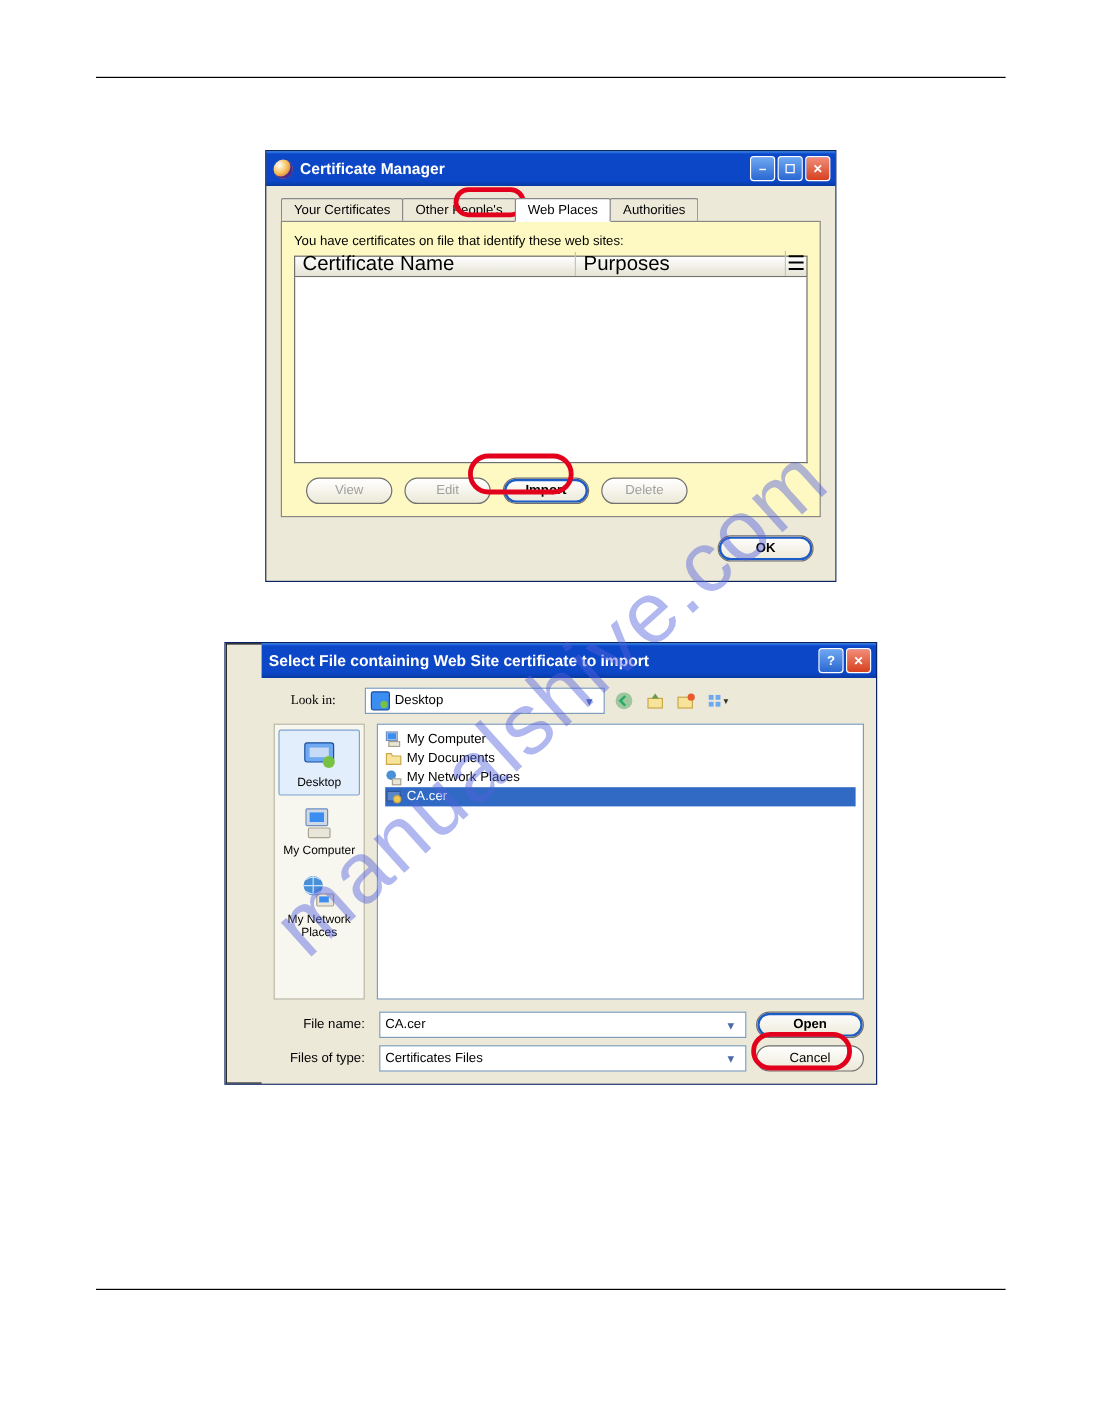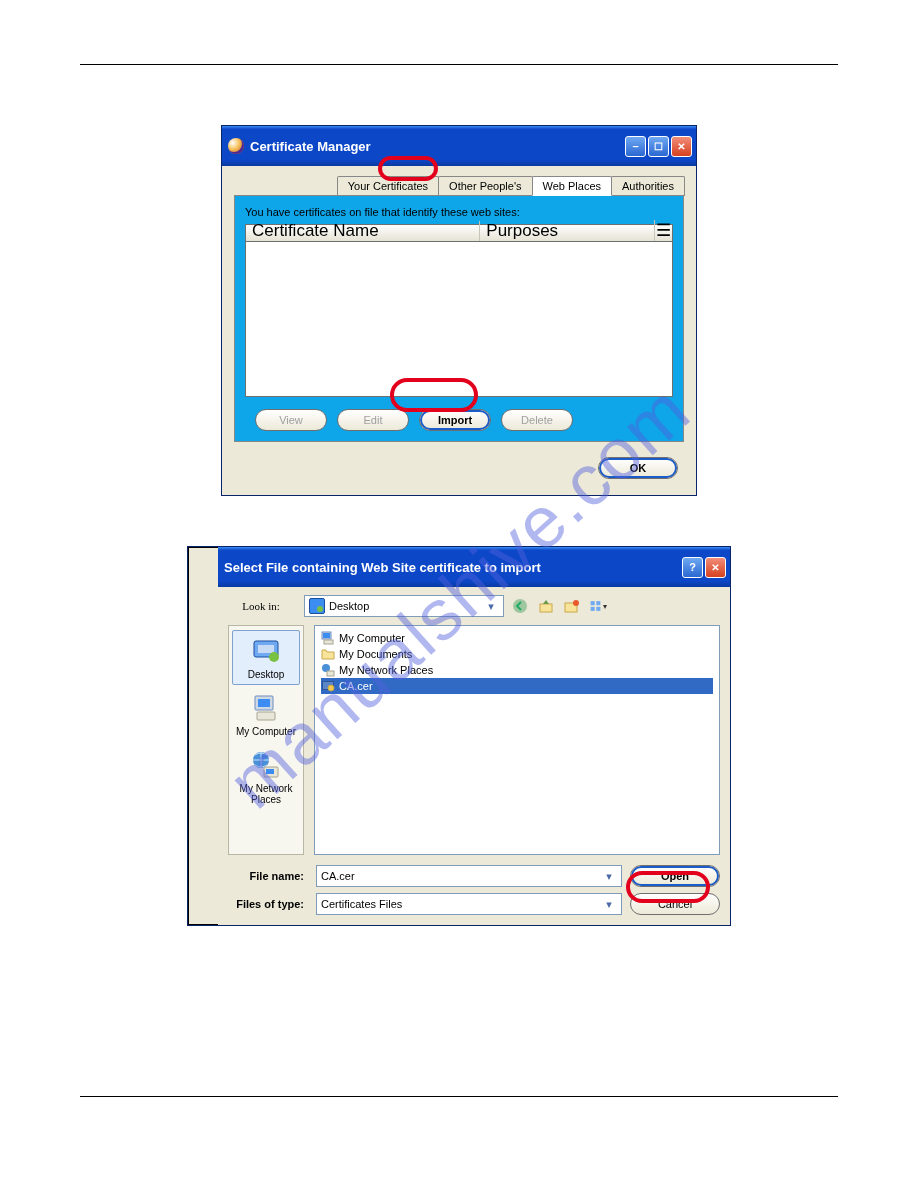--- a/index.html
+++ b/index.html
@@ -16,21 +16,21 @@
 
   
   .window {
     border: 1px solid #0a246a;
     background: #ece9d8;
     box-shadow: 0 0 0 1px #000 inset;
     position: relative;
     margin: 0 auto;
   }
   .titlebar {
-    height: 40px;
+    height: 29px;
     background: linear-gradient(to bottom, #3b8df2 0%, #0c47c8 8%, #0c47c8 85%, #0a3aa1 100%);
     display: flex;
     align-items: center;
     padding: 0 4px 0 6px;
     color: #fff;
     font-weight: bold;
     font-size: 13px;
   }
   .titlebar .ff-icon {
     width: 16px; height:16px;
@@ -54,38 +54,38 @@
   }
   .winbtn.close { background: linear-gradient(to bottom,#f28d7a,#d6411f); }
   .winbtn.help::after { content:"?"; }
   .winbtn.min::after { content:"–"; }
   .winbtn.max::after { content:"☐"; font-size:10px; }
   .winbtn.close::after { content:"✕"; font-size:10px; }
 
   
   .cm { width: 476px; }
   .cm-body { background:#ece9d8; padding: 4px; }
-  .tabs { display:flex; padding: 6px 8px 0 8px; gap:0;justify-content:flex-end; }
+  .tabs { display:flex; padding: 6px 8px 0 8px; gap:0; }
   .tab {
     padding: 3px 10px;
     border:1px solid #888;
     border-bottom: none;
     border-radius: 2px 2px 0 0;
     background:#ece9d8;
     font-size:11px;
     cursor:pointer;
     position:relative;
     margin-right:-1px;
   }
   .tab.active { background:#fff; z-index:2; border-bottom:1px solid #fff; }
   .tabpanel {
     border:1px solid #888;
     margin: 0 8px 6px 8px;
     padding: 10px 10px 10px 10px;
-    background:#0ea5e9;
+    background:#fef9c3;
     position:relative;
     top:-1px;
   }
   .intro { font-size:11px; margin-bottom:6px; }
   .listhead {
     display:flex;
     border:1px solid #6f6f6f;
     background:linear-gradient(to bottom,#fefefe,#e5e3d4);
     font-size:17px; height:18px; align-items:flex-end;
   }
@@ -138,21 +138,21 @@
     grid-column:2; grid-row:2;
     border:1px solid #7f9db9; background:#fff;
     height:230px;
     padding:4px 6px;
     font-size:11px;
   }
   .fileitem{display:flex;align-items:center;gap:4px;height:16px;cursor:pointer;}
   .fileitem.sel{background:#316ac5;color:#fff;}
   .fi-icon{width:14px;height:14px;}
   .bottomgrid{ grid-column:1 / -1; display:grid; grid-template-columns: 80px 1fr 90px; column-gap:8px; row-gap:6px; align-items:center; margin-top:6px;}
-  .bottomgrid .lbl{ text-align:right; padding-right:4px;font-weight:bold;}
+  .bottomgrid .lbl{ text-align:right; padding-right:4px;}
   .widecombo{
     height:22px; border:1px solid #7f9db9; background:#fff; display:flex;align-items:center; padding:0 4px; font-size:11px;
   }
   .widecombo .arrow{margin-left:auto;width:16px;text-align:center;color:#4b6aa7;cursor:pointer;}
 
   
   .ring {
     position:absolute;
     border:4px solid #e3001c;
     border-radius:18px;

